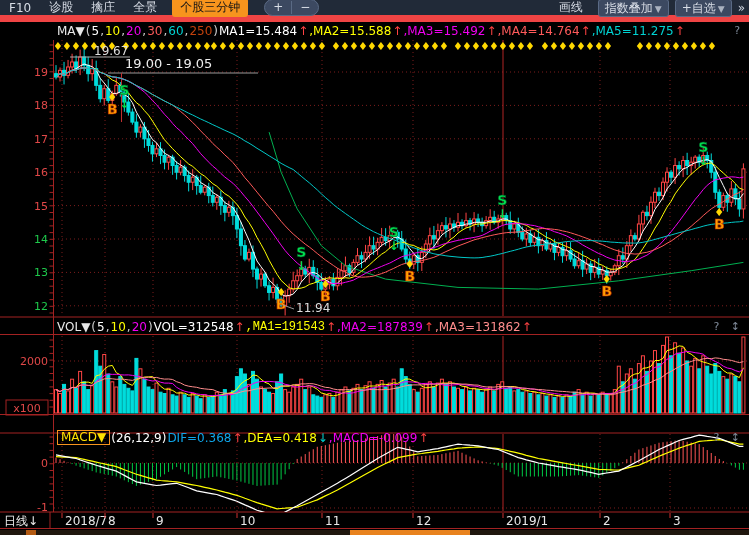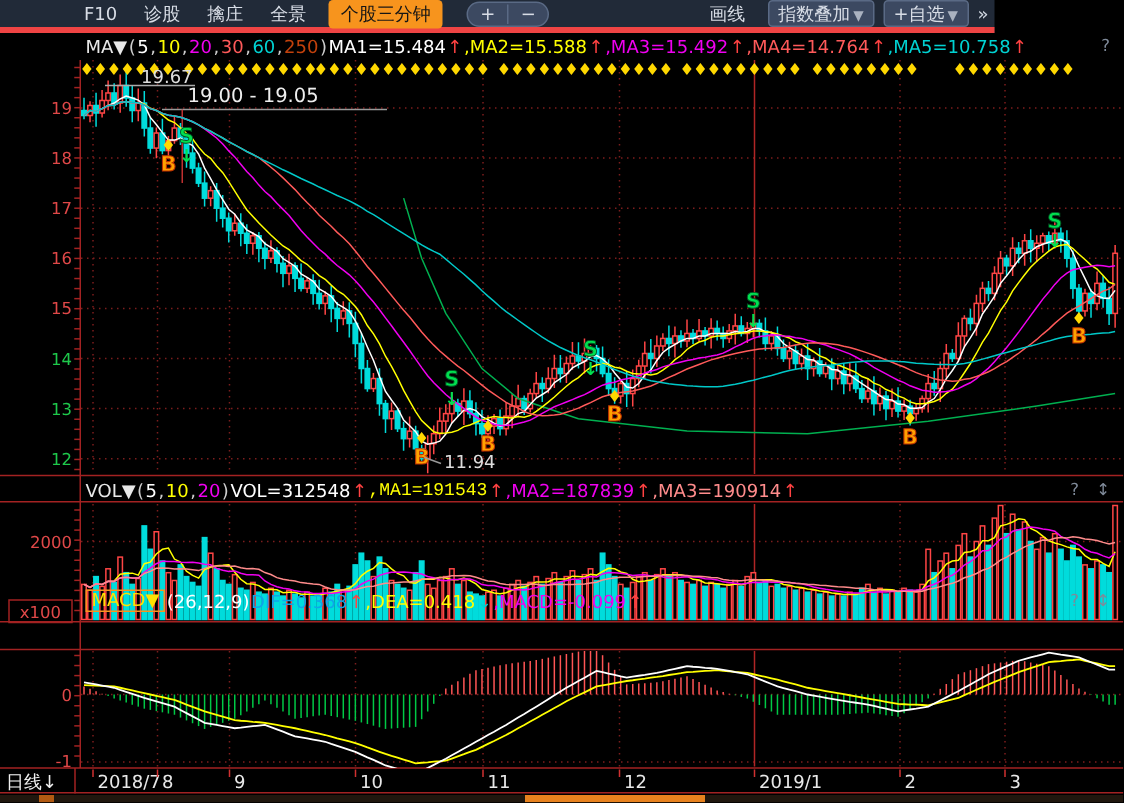--- a/index.html
+++ b/index.html
@@ -1,21 +1,21 @@
 <!DOCTYPE html>
 <html><head>
 <meta charset="utf-8">
 <style>
   html,body{margin:0;padding:0;background:#000;}
   #app{position:relative;width:749px;height:535px;background:#000;overflow:hidden;
        font-family:"DejaVu Sans",sans-serif;-webkit-font-smoothing:antialiased;}
   #chart{position:absolute;left:0;top:0;}
-  .toolbar{position:absolute;left:0;top:0;width:663px;height:22px;background:#212a38;
+  .toolbar{position:absolute;left:0;top:0;width:749px;height:22px;background:#212a38;
            display:flex;align-items:center;font-size:12px;color:#d8dde6;z-index:5;
-           border-bottom:4px solid #ef4444;box-sizing:border-box;padding-left:47px;}
+           border-bottom:7px solid #ef4444;box-sizing:border-box;}
   .titem{padding:0 9px;cursor:pointer;white-space:nowrap;}
   .btn-orange{background:#f7941d;color:#151515;border-radius:3px;padding:1px 8px;margin:0 6px;white-space:nowrap;}
   .viewgroup{display:flex;align-items:center;background:#37415466;border-radius:3px;margin-left:14px;}
   .vbtn{padding:1px 8px;margin:0 1px;border-radius:2px;white-space:nowrap;color:#ccd2dc;}
   .vbtn.active{background:#f7941d;color:#101010;}
   .caret{font-size:9px;color:#aab2c0;margin-left:2px;}
   .pill{background:#3c4961;border:1px solid #5a6a85;border-radius:10px;display:flex;margin-left:10px;height:15px;align-items:center;}
   .pill span{padding:0 8px;line-height:13px;color:#d8dde6;}
   .pill span:first-child{border-right:1px solid #5a6a85;}
   .dbtn{background:#3c4961;border:1px solid #5a6a85;border-radius:3px;padding:0 6px;margin-left:6px;white-space:nowrap;height:16px;line-height:16px;}
@@ -1042,44 +1042,44 @@
       <span style="color: #c2410c;">250</span>
       <span style="color: rgb(207, 207, 207);">)</span>
       <span style="color: rgb(255, 255, 255);"> MA1=15.484</span>
       <span style="color: rgb(255, 66, 66);">↑</span>
       <span style="color: rgb(255, 255, 0);">,MA2=15.588</span>
       <span style="color: rgb(255, 66, 66);">↑</span>
       <span style="color: rgb(240, 0, 240);">,MA3=15.492</span>
       <span style="color: rgb(255, 66, 66);">↑</span>
       <span style="color: rgb(255, 90, 90);">,MA4=14.764</span>
       <span style="color: rgb(255, 66, 66);">↑</span>
-      <span style="color: rgb(0, 210, 210);">,MA5=10.758</span>
+      <span style="color: rgb(0, 210, 210);">,MA5=11.275</span>
       <span style="color: rgb(255, 66, 66);">↑</span>
       <span class="icons">?</span>
     </div>
   <div class="hdr" id="hdr-vol" style="top:319px">
       <span style="color: rgb(232, 232, 232);">VOL▼</span>
       <span style="color: rgb(207, 207, 207);">(</span>
       <span style="color: rgb(255, 255, 255);">5</span>
       <span style="color: rgb(207, 207, 207);">,</span>
       <span style="color: rgb(255, 255, 0);">10</span>
       <span style="color: rgb(207, 207, 207);">,</span>
       <span style="color: rgb(240, 0, 240);">20</span>
       <span style="color: rgb(207, 207, 207);">)</span>
       <span style="color: rgb(255, 255, 255);"> VOL=312548</span>
       <span style="color: rgb(255, 66, 66);">↑</span>
       <span style="color: rgb(255, 255, 0); font-family: Liberation Mono, monospace;">,MA1=191543</span>
       <span style="color: rgb(255, 66, 66);">↑</span>
       <span style="color: rgb(240, 0, 240);">,MA2=187839</span>
       <span style="color: rgb(255, 66, 66);">↑</span>
-      <span style="color: rgb(255, 140, 140);">,MA3=190914</span>
+      <span style="color: rgb(255, 140, 140);">,MA3=131862</span>
       <span style="color: rgb(255, 66, 66);">↑</span>
       <span class="icons">? ↕</span>
     </div>
-  <div class="hdr" id="hdr-macd" style="top:393px">
+  <div class="hdr" id="hdr-macd" style="top:430px">
       <span class="boxed" style="color: rgb(255, 225, 0);">MACD▼</span>
       <span style="color: rgb(255, 255, 255);"> (26,12,9)</span>
       <span style="color: #0ea5e9;"> DIF=0.368</span>
       <span style="color: rgb(255, 66, 66);">↑</span>
       <span style="color: rgb(255, 255, 0);">,DEA=0.418</span>
       <span style="color: rgb(0, 210, 210);">↓</span>
       <span style="color: rgb(240, 0, 240);">,MACD=-0.099</span>
       <span style="color: rgb(255, 66, 66);">↑</span>
       <span class="icons">? ↕</span>
     </div>

